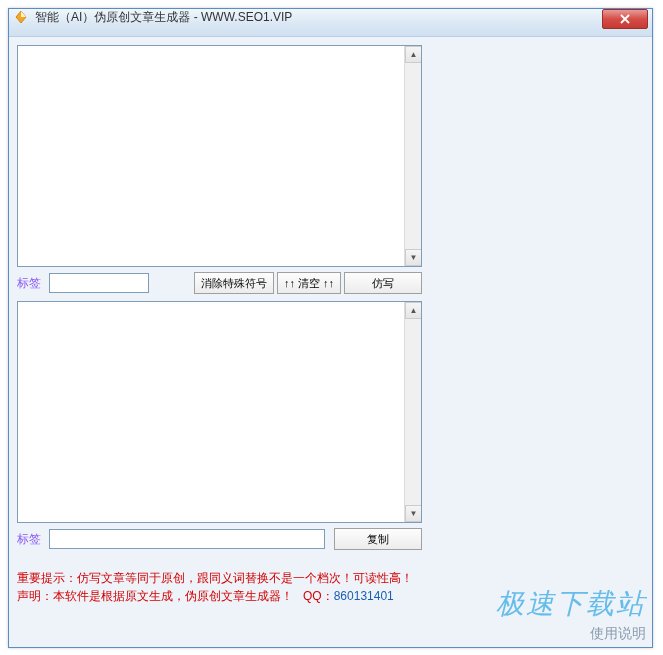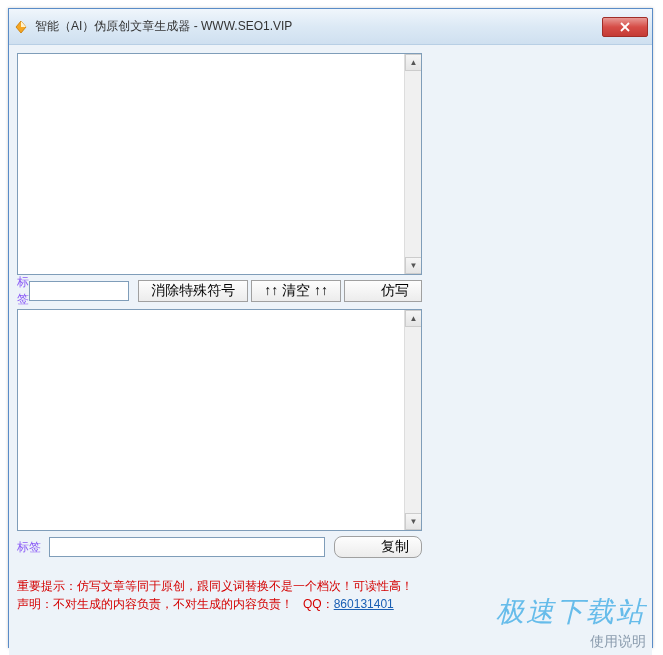--- a/index.html
+++ b/index.html
@@ -15,25 +15,25 @@
       position: absolute;
       left: 8px;
       top: 8px;
       width: 645px;
       height: 640px;
       border: 1px solid #5a8cc7;
       background: linear-gradient(to bottom, #e8f1fb 0%, #d9e8f5 100%);
       box-shadow: 0 0 3px rgba(0,0,0,0.2);
     }
     .titlebar {
-      height: 36px;
+      height: 28px;
       background: linear-gradient(to bottom, #f0f6fc 0%, #dce9f5 50%, #cfe0f0 100%);
       border-bottom: 1px solid #b8cfe5;
       display: flex;
-      align-items: center;
+      align-items: flex-start;
       padding: 0 4px;
       position: relative;
     }
     .app-icon {
       width: 16px;
       height: 16px;
       margin-right: 6px;
       display: flex;
       align-items: center;
       justify-content: center;
@@ -123,35 +123,34 @@
       background: #fff;
       flex: 1;
       margin-right: 6px;
       font-size: 12px;
       padding: 0 3px;
     }
     .btn {
       height: 22px;
       background: linear-gradient(to bottom, #fdfdfd 0%, #ececec 100%);
       border: 1px solid #a0a0a0;
-      font-size: 14px;
-      padding: 0 12px;
+      font-size: 11px;
+      padding: 0 6px;
       cursor: pointer;
       margin-left: 3px;
       white-space: nowrap;
-      text-align: right;
-    }
-    .row-controls.bottom .btn { min-width: 88px; border-radius: 8px; }
+    }
+    .row-controls.bottom .btn { min-width: 88px; }
     .notice {
       margin-top: 18px;
       font-size: 12px;
       line-height: 18px;
     }
     .notice .red { color: #d40000; }
-    .notice .blue-link { color: #1a5fb4; text-decoration: underline; }
+    .notice .blue-link { color: #1a5fb4; }
     .right-overlay {
       position: absolute;
       right: 6px;
       bottom: 4px;
       text-align: right;
       pointer-events: none;
     }
     .brand {
       font-size: 28px;
       color: #4fb3e8;
@@ -220,21 +219,21 @@
         <span class="label">标签</span>
         <input class="inline-input" value="" style="">
         <button class="btn">复制</button>
       </div>
 
       <div class="notice">
         <div>
           <span class="red">重要提示：</span><span class="red">仿写文章等同于原创，跟同义词替换不是一个档次！可读性高！</span>
         </div>
         <div>
-          <span class="red">声明：</span><span class="red">不对生成的内容负责，不对生成的内容负责！</span>
+          <span class="red">声明：</span><span class="red">本软件是根据原文生成，伪原创文章生成器！</span>
           &nbsp;&nbsp;<span class="red">QQ：</span><span class="blue-link">860131401</span>
         </div>
       </div>
 
     </div>
 
     <div class="right-overlay">
       <div class="brand">极速下载站</div>
       <div class="usage-hint">使用说明</div>
     </div>

